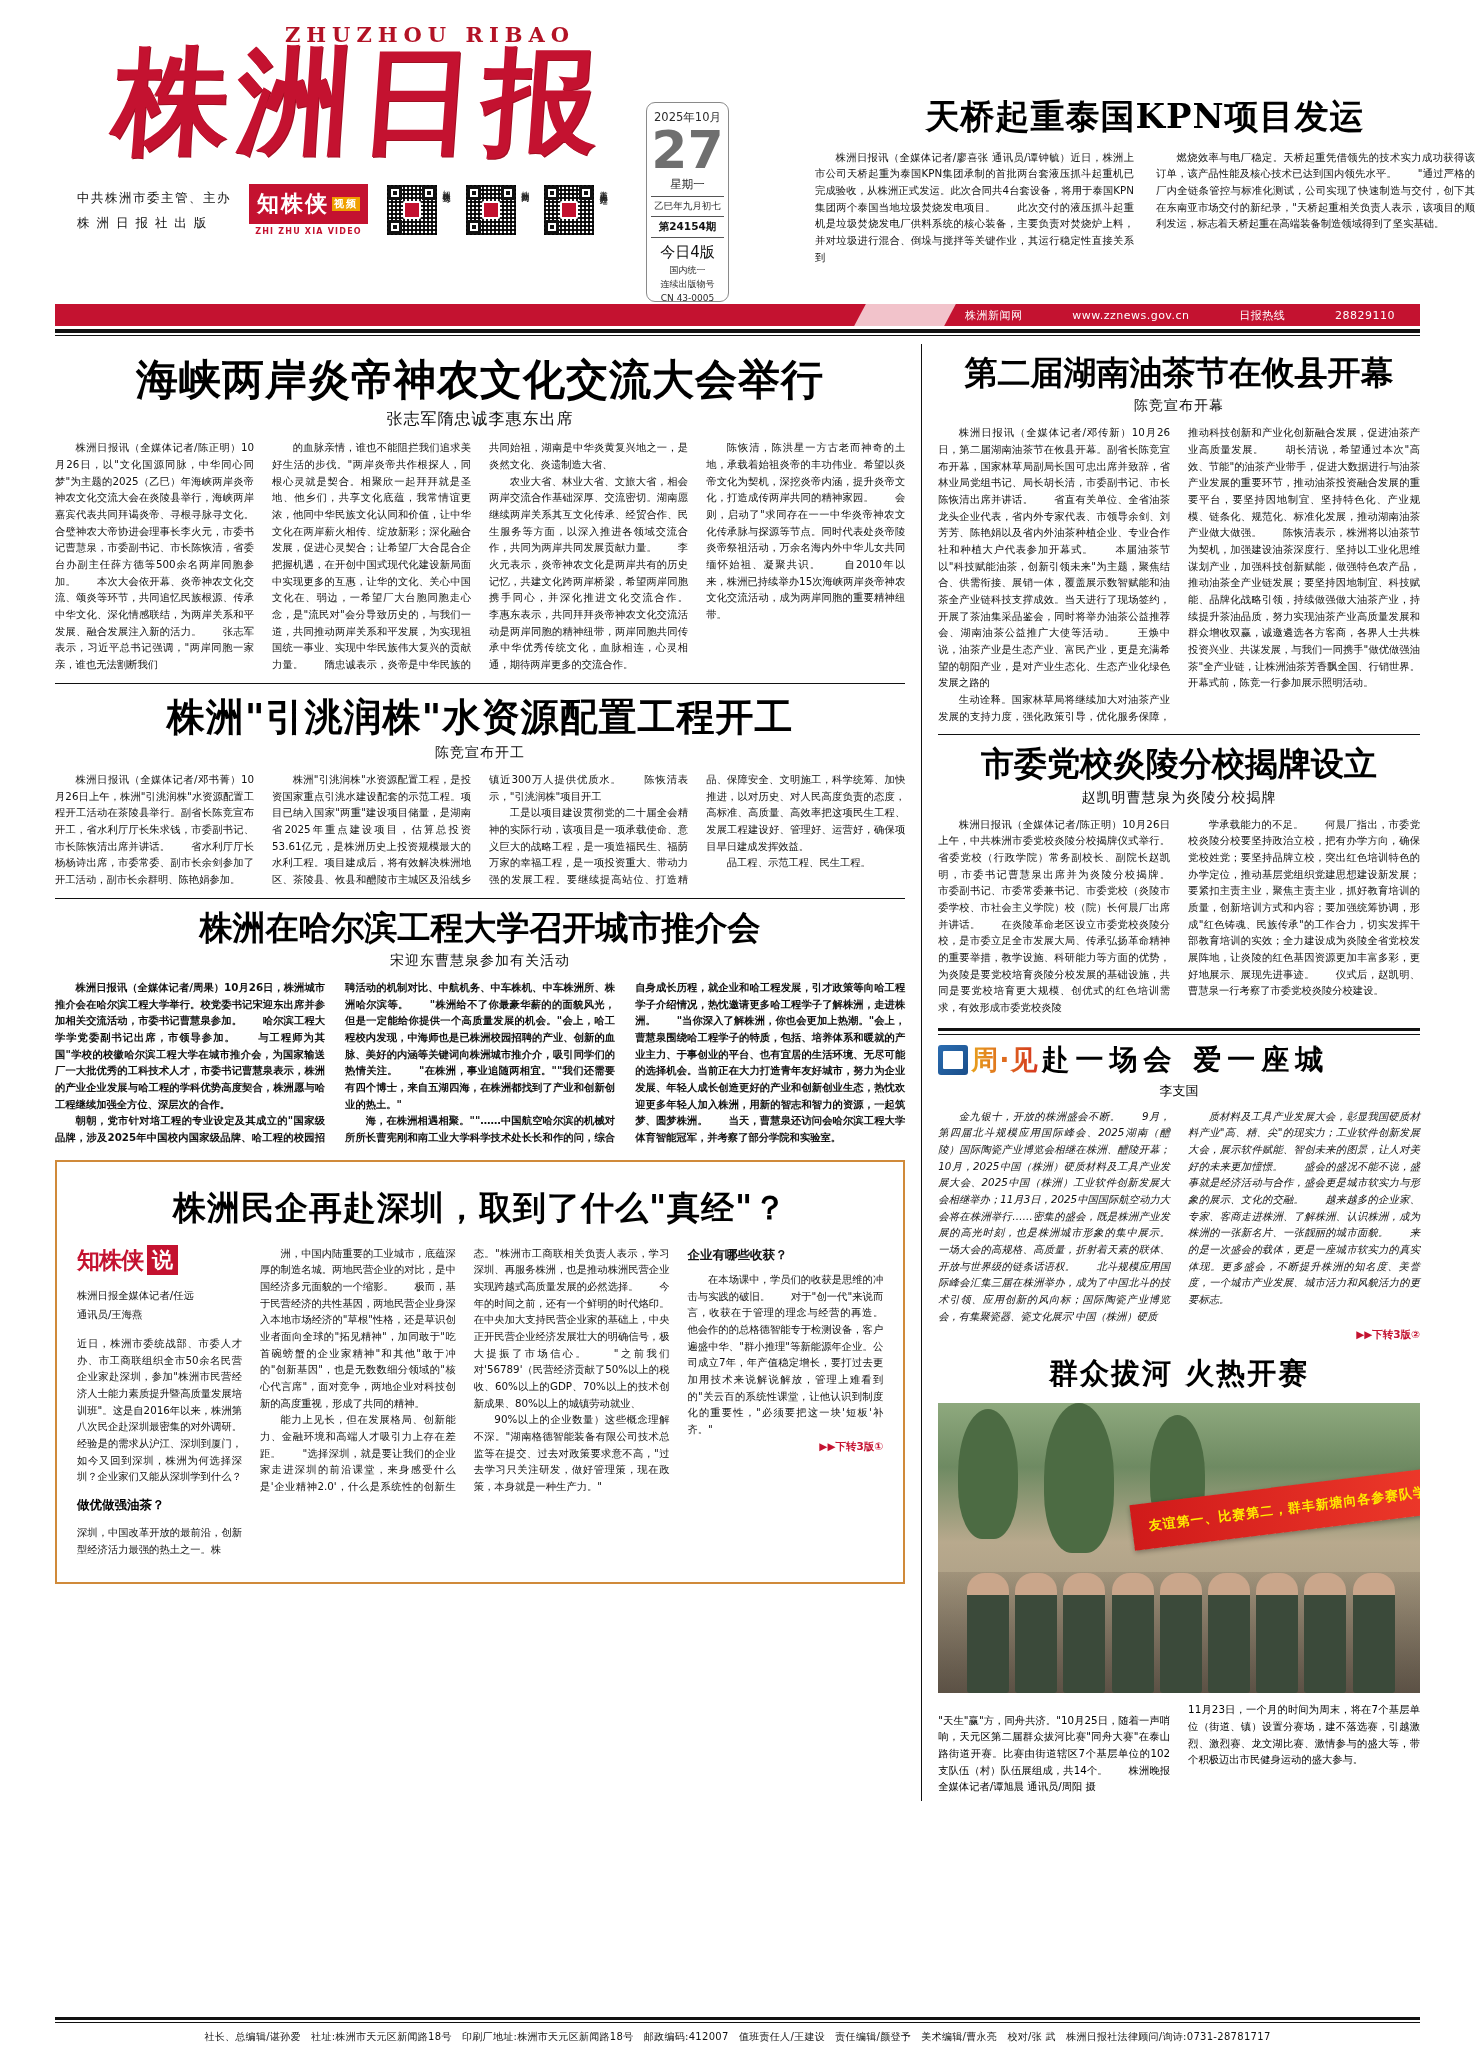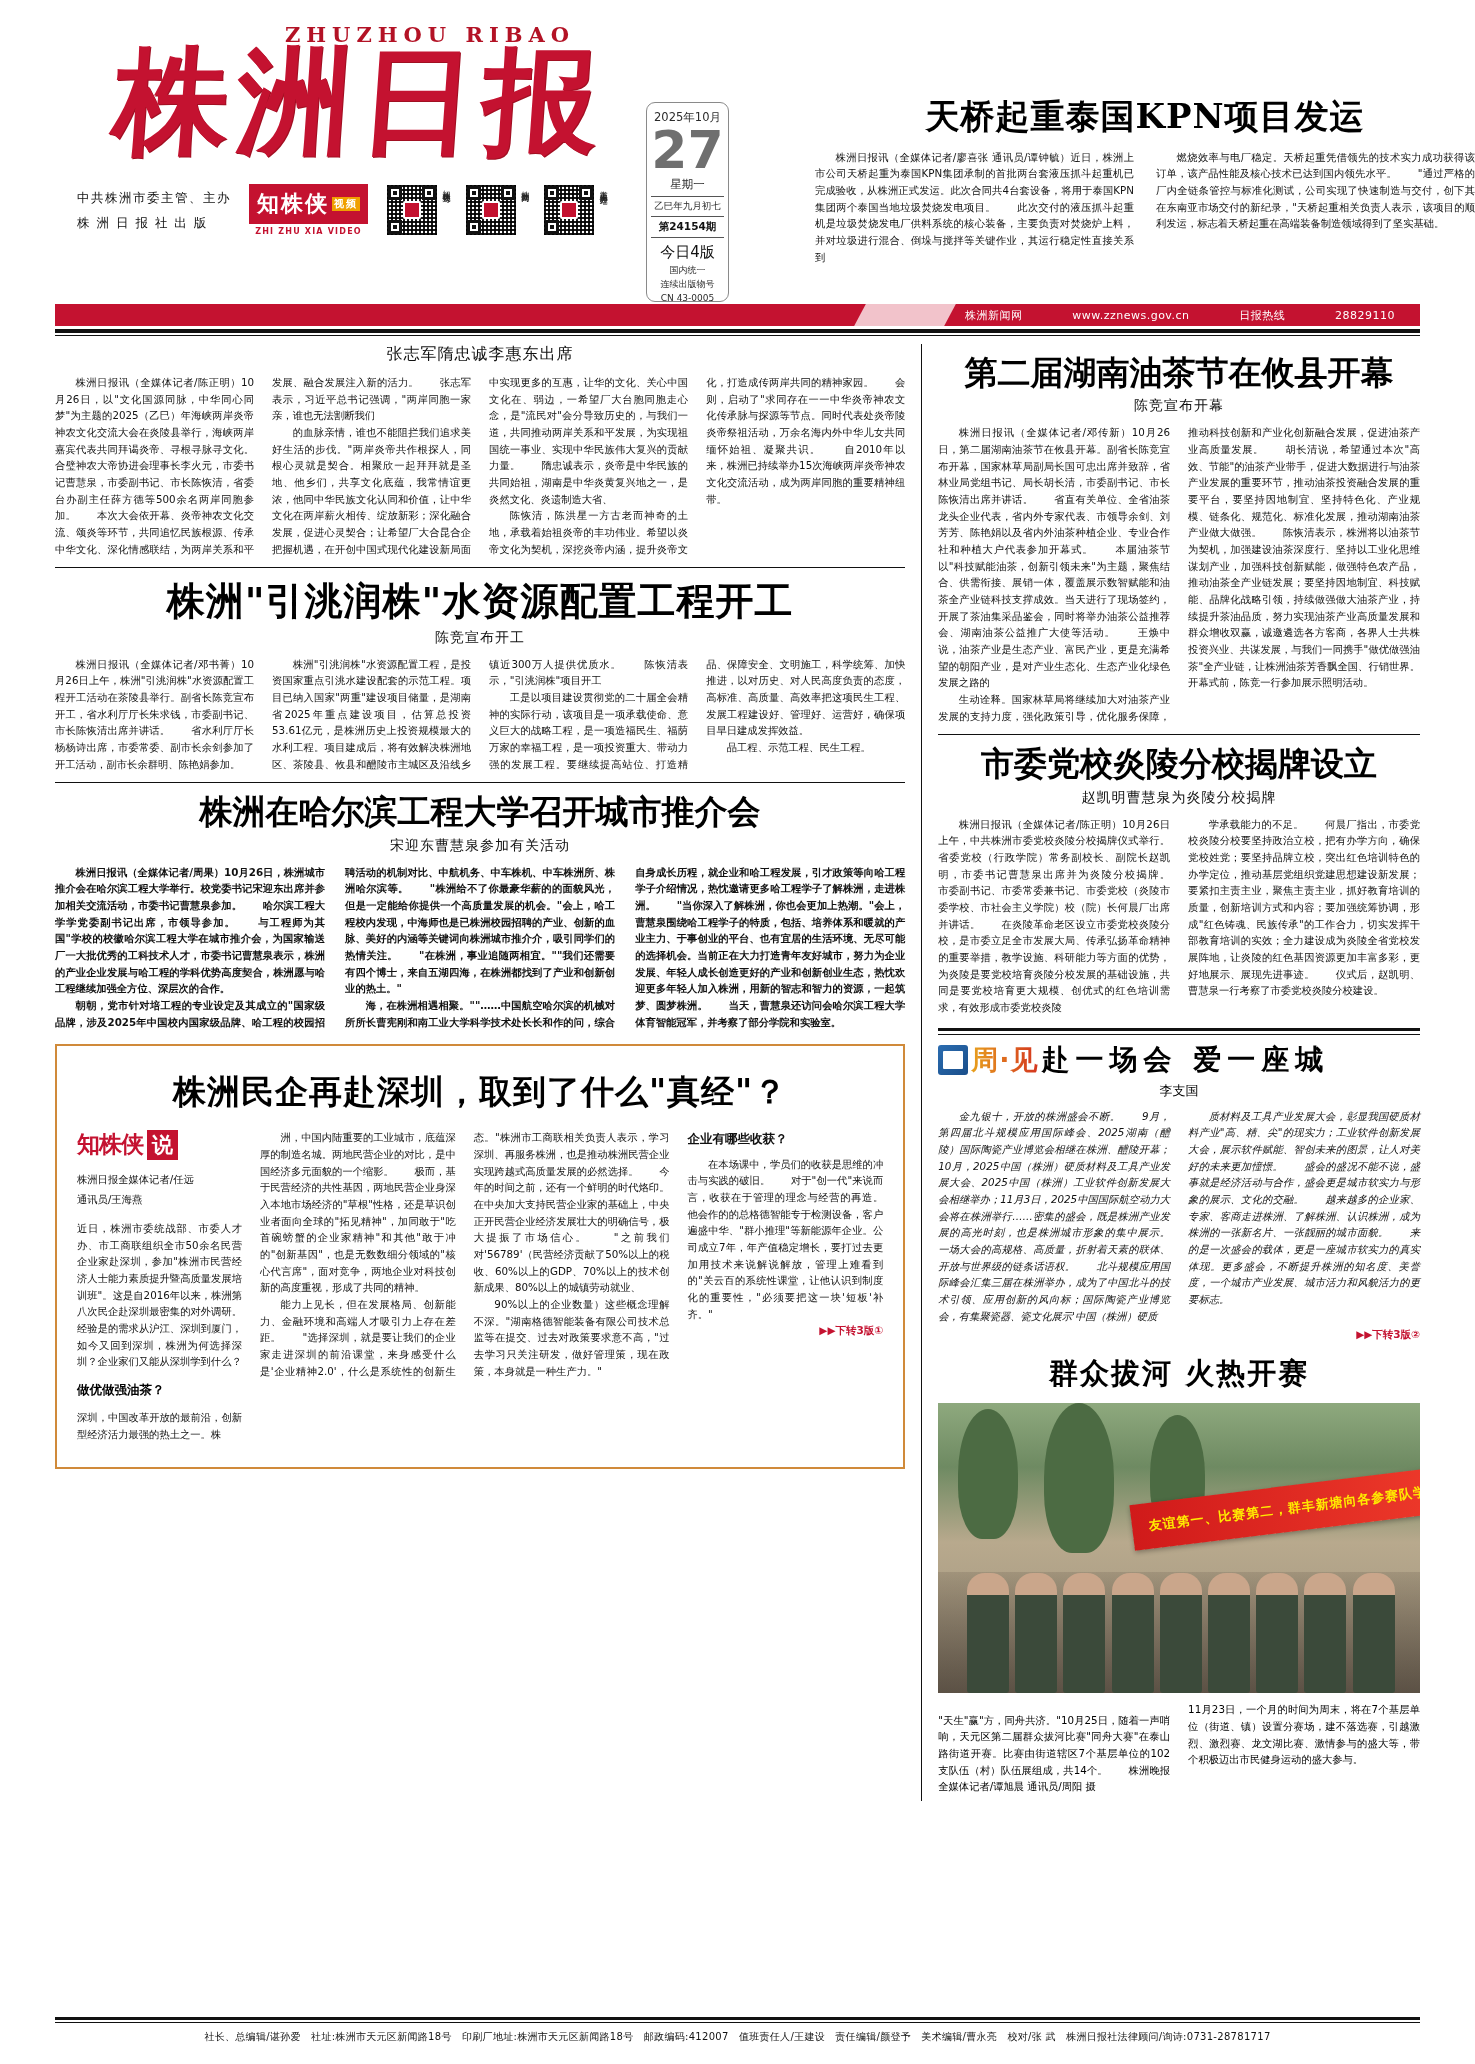--- a/index.html
+++ b/index.html
@@ -254,24 +254,26 @@
     </div>
   </div>
   <div class="rule-thick"></div>
   <div class="rule-thin"></div>
 
   <div class="main">
 
     <div class="col-left">
 
       <div class="sect">
+        <div class="hl-big">海峡两岸炎帝神农文化交流大会举行</div>
         <div class="hl-sub">张志军隋忠诚李惠东出席</div>
         <div class="bodytext" style="column-count:4;column-gap:18px;">
           <p>株洲日报讯（全媒体记者/陈正明）10月26日，以"文化国源同脉，中华同心同梦"为主题的2025（乙巳）年海峡两岸炎帝神农文化交流大会在炎陵县举行，海峡两岸嘉宾代表共同拜谒炎帝、寻根寻脉寻文化。　　合璧神农大帝协进会理事长李火元，市委书记曹慧泉，市委副书记、市长陈恢清，省委台办副主任薛方德等500余名两岸同胞参加。　　本次大会依开幕、炎帝神农文化交流、颂炎等环节，共同追忆民族根源、传承中华文化、深化情感联结，为两岸关系和平发展、融合发展注入新的活力。　　张志军表示，习近平总书记强调，"两岸同胞一家亲，谁也无法割断我们</p>
           <p>的血脉亲情，谁也不能阻拦我们追求美好生活的步伐。"两岸炎帝共作根探人，同根心灵就是契合。相聚欣一起拜拜就是圣地、他乡们，共享文化底蕴，我常情谊更浓，他同中华民族文化认同和价值，让中华文化在两岸薪火相传、绽放新彩；深化融合发展，促进心灵契合；让希望厂大合昆合企把握机遇，在开创中国式现代化建设新局面中实现更多的互惠，让华的文化、关心中国文化在、弱边，一希望厂大台胞同胞走心念，是"流民对"会分导致历史的，与我们一道，共同推动两岸关系和平发展，为实现祖国统一事业、实现中华民族伟大复兴的贡献力量。　　隋忠诚表示，炎帝是中华民族的共同始祖，湖南是中华炎黄复兴地之一，是炎然文化、炎遗制造大省、</p>
+          <p>农业大省、林业大省、文旅大省，相会两岸交流合作基础深厚、交流密切。湖南愿继续两岸关系其互文化传承、经贸合作、民生服务等方面，以深入推进各领域交流合作，共同为两岸共同发展贡献力量。　　李火元表示，炎帝神农文化是两岸共有的历史记忆，共建文化跨两岸桥梁，希望两岸同胞携手同心，并深化推进文化交流合作。　　李惠东表示，共同拜拜炎帝神农文化交流活动是两岸同胞的精神纽带，两岸同胞共同传承中华优秀传统文化，血脉相连，心灵相通，期待两岸更多的交流合作。</p>
           <p>陈恢清，陈洪星一方古老而神奇的土地，承载着始祖炎帝的丰功伟业。希望以炎帝文化为契机，深挖炎帝内涵，提升炎帝文化，打造成传两岸共同的精神家园。　　会则，启动了"求同存在一一中华炎帝神农文化传承脉与探源等节点。同时代表处炎帝陵炎帝祭祖活动，万余名海内外中华儿女共同缅怀始祖、凝聚共识。　　自2010年以来，株洲已持续举办15次海峡两岸炎帝神农文化交流活动，成为两岸同胞的重要精神纽带。</p>
         </div>
       </div>
 
       <div class="divider"></div>
 
       <div class="sect">
         <div class="hl-big sm">株洲"引洮润株"水资源配置工程开工</div>
         <div class="hl-sub sm">陈竞宣布开工</div>
         <div class="bodytext" style="column-count:4;column-gap:18px;">

